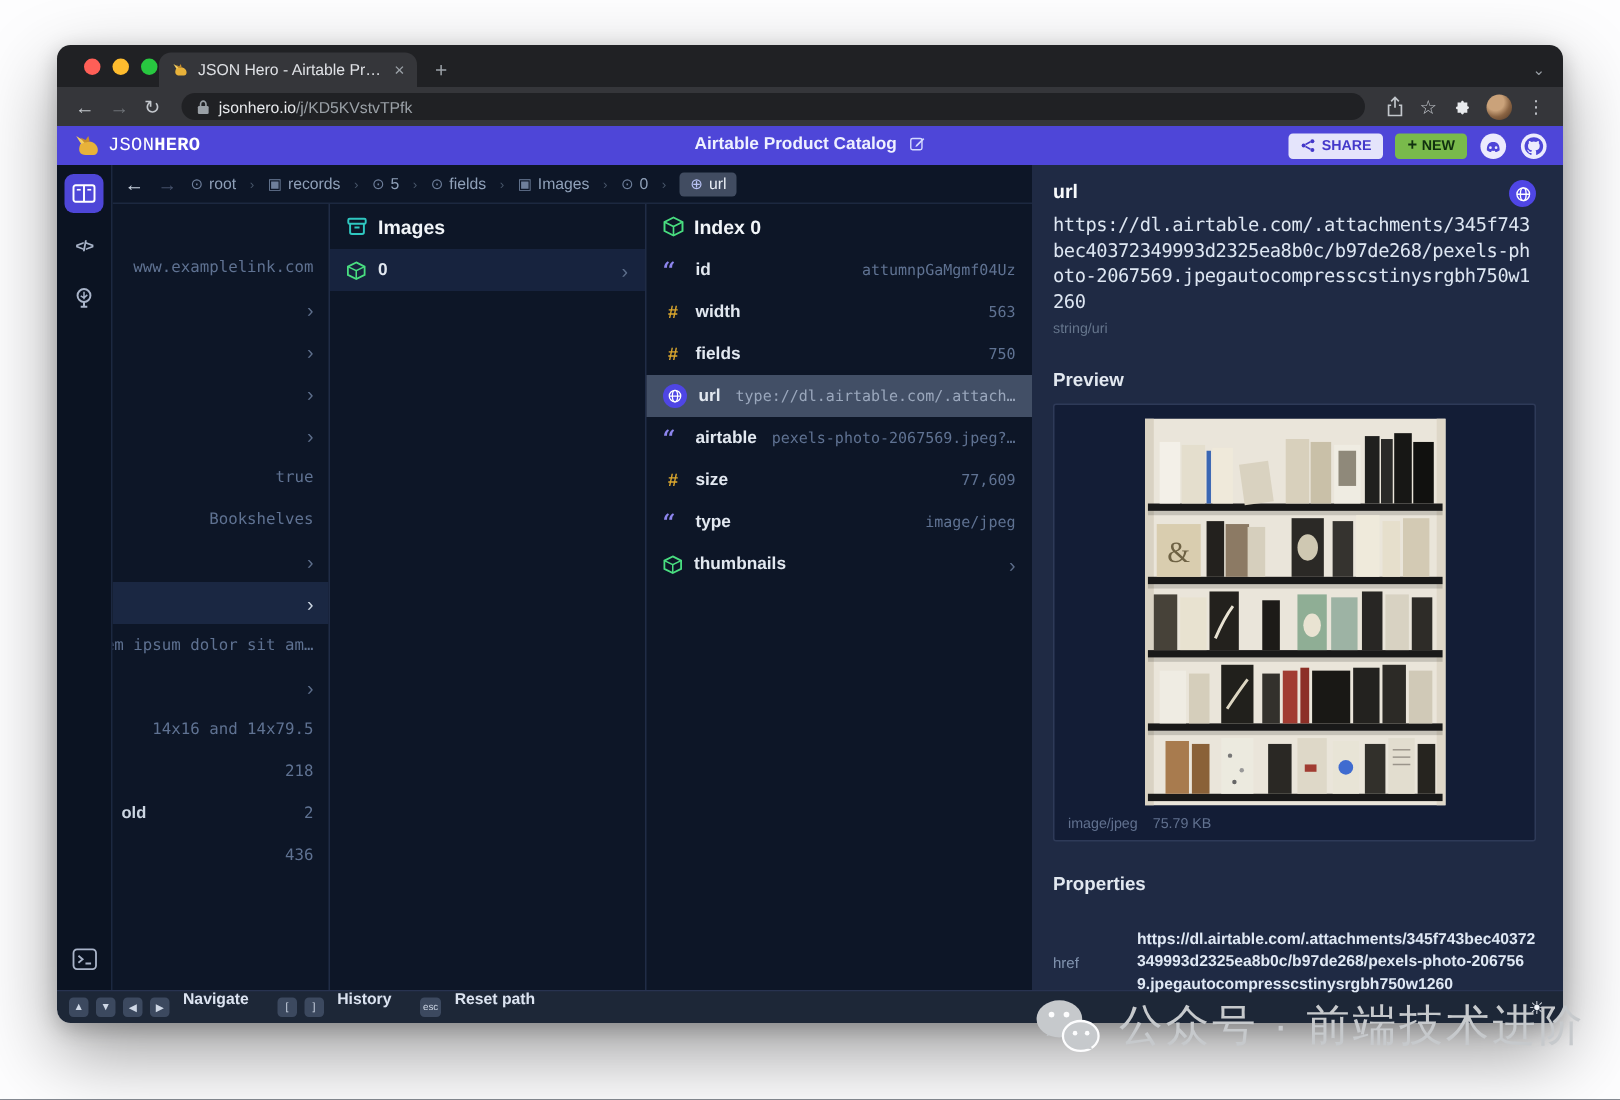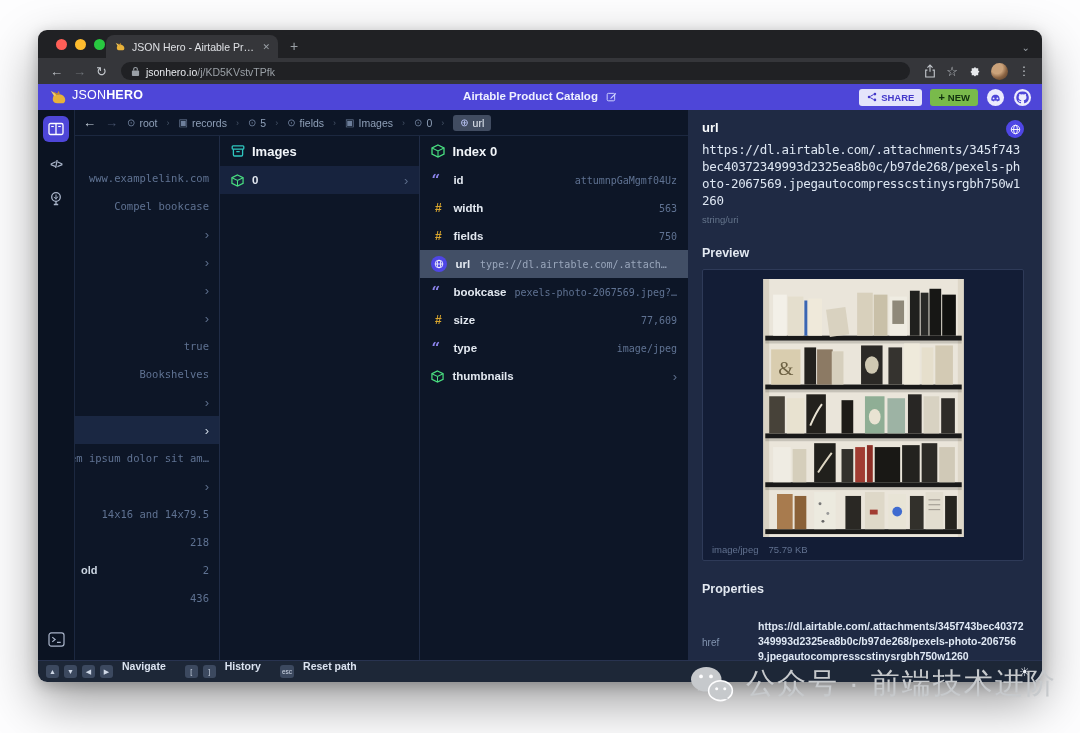--- a/index.html
+++ b/index.html
@@ -33,21 +33,21 @@
   .omnibox { flex:1; height:18px; background:#202124; border-radius:9px; display:flex; align-items:center; gap:6px; padding:0 10px; margin:0 4px; }
   .urlhost { font-size:10.5px; color:#e8eaed; }
   .urlpath { font-size:10.5px; color:#9aa0a6; }
   .b-star::before{content:"☆"} .b-dots::before{content:"⋮"}
   .b-star{font-size:13px} .b-dots{font-size:12px}
   .avatar { width:17px; height:17px; border-radius:50%;
             background:radial-gradient(circle at 35% 30%, #caa27a 0 35%, #8a6443 60%, #4c3423 100%); }
 
   
   .appheader { height:26px; background:#4e46d8; display:flex; align-items:center; padding:0 10px; position:relative; }
-  .logo { display:flex; align-items:flex-start; gap:4px; }
+  .logo { display:flex; align-items:center; gap:4px;font-family:Liberation Mono, monospace; }
   .logotext { font-size:12.5px; color:#fff; letter-spacing:.2px; }
   .logotext b { font-weight:800; }
   .doctitle { position:absolute; left:0; right:0; text-align:center; font-size:11.5px; color:#eef0ff; font-weight:600; pointer-events:none; }
   .doctitle .editic { display:inline-block; margin-left:8px; vertical-align:-2px; }
   .hdr-right { margin-left:auto; display:flex; align-items:center; gap:8px; z-index:2; }
   .btn-share { height:17px; background:#e4e4fb; color:#4338ca; border:none; border-radius:3px;
                font-size:9.5px; font-weight:800; display:flex; align-items:center; gap:4px; padding:0 8px; font-family:inherit; }
   .btn-new { height:17px; background:#79ba4b; color:#10300f; border:none; border-radius:3px;
              font-size:9.5px; font-weight:800; display:flex; align-items:center; gap:3px; padding:0 8px; font-family:inherit; }
   .btn-new .plus::before{content:"+"; font-size:11px; font-weight:800;}
@@ -297,23 +297,20 @@
           </span>
       </div>
 
       <div class="cols">
 
         <div class="col col1">
           <div class="c1row">
               <span class="c1val">www.examplelink.com</span>
             </div>
           <div class="c1row">
-              <span class="c1val">Compel bookcase</span>
-            </div>
-          <div class="c1row">
               <span class="c1val"></span>
               <span class="chev"></span>
             </div>
           <div class="c1row">
               <span class="c1val"></span>
               <span class="chev"></span>
             </div>
           <div class="c1row">
               <span class="c1val"></span>
               <span class="chev"></span>
@@ -406,21 +403,21 @@
                   <circle cx="6" cy="6" r="4.6" stroke="#fff" fill="none" stroke-width="1"></circle>
                   <ellipse cx="6" cy="6" rx="2.1" ry="4.6" stroke="#fff" fill="none" stroke-width="1"></ellipse>
                   <line x1="1.4" y1="6" x2="10.6" y2="6" stroke="#fff" stroke-width="1"></line>
                 </svg>
               </span>
             <span class="rk">url</span>
               <span class="rv">type://dl.airtable.com/.attach…</span>
           </div>
           <div class="c3row">
             <span class="icon-quote"></span>
-            <span class="rk">bookcase</span>
+            <span class="rk">airtable</span>
               <span class="rv">pexels-photo-2067569.jpeg?…</span>
           </div>
           <div class="c3row">
             <span class="icon-hash"></span>
             <span class="rk">size</span>
               <span class="rv">77,609</span>
           </div>
           <div class="c3row">
             <span class="icon-quote"></span>
             <span class="rk">type</span>

